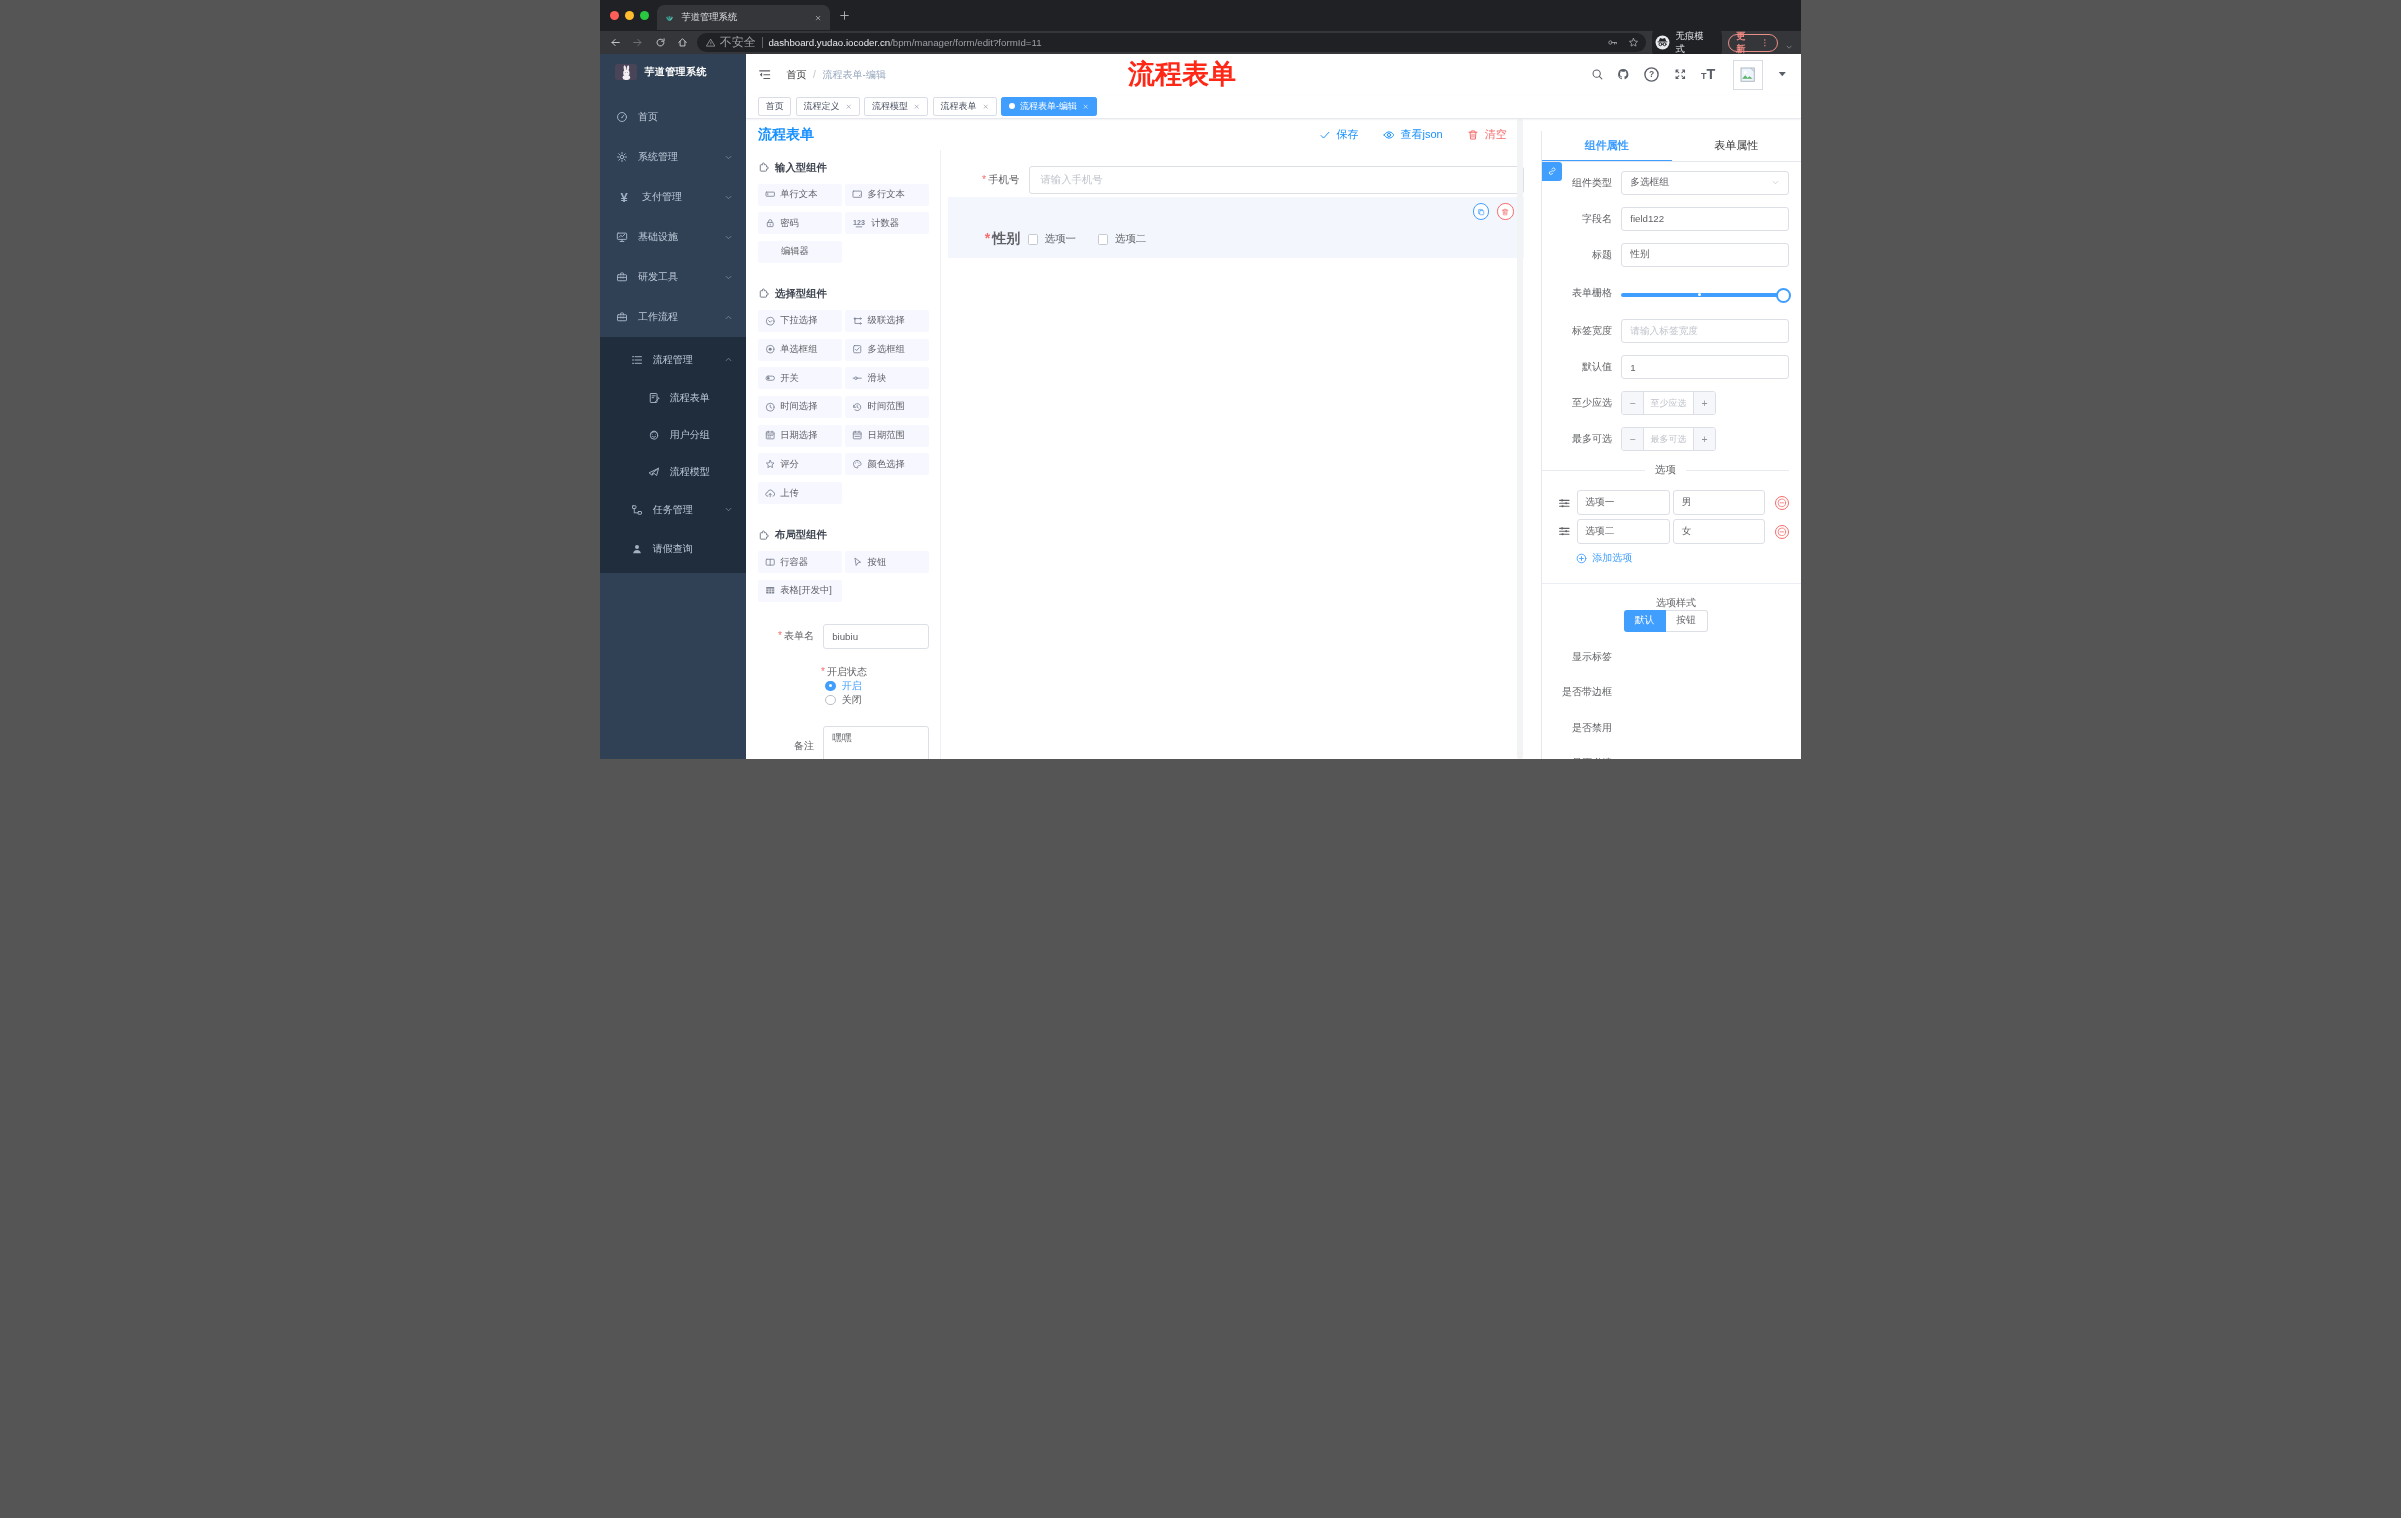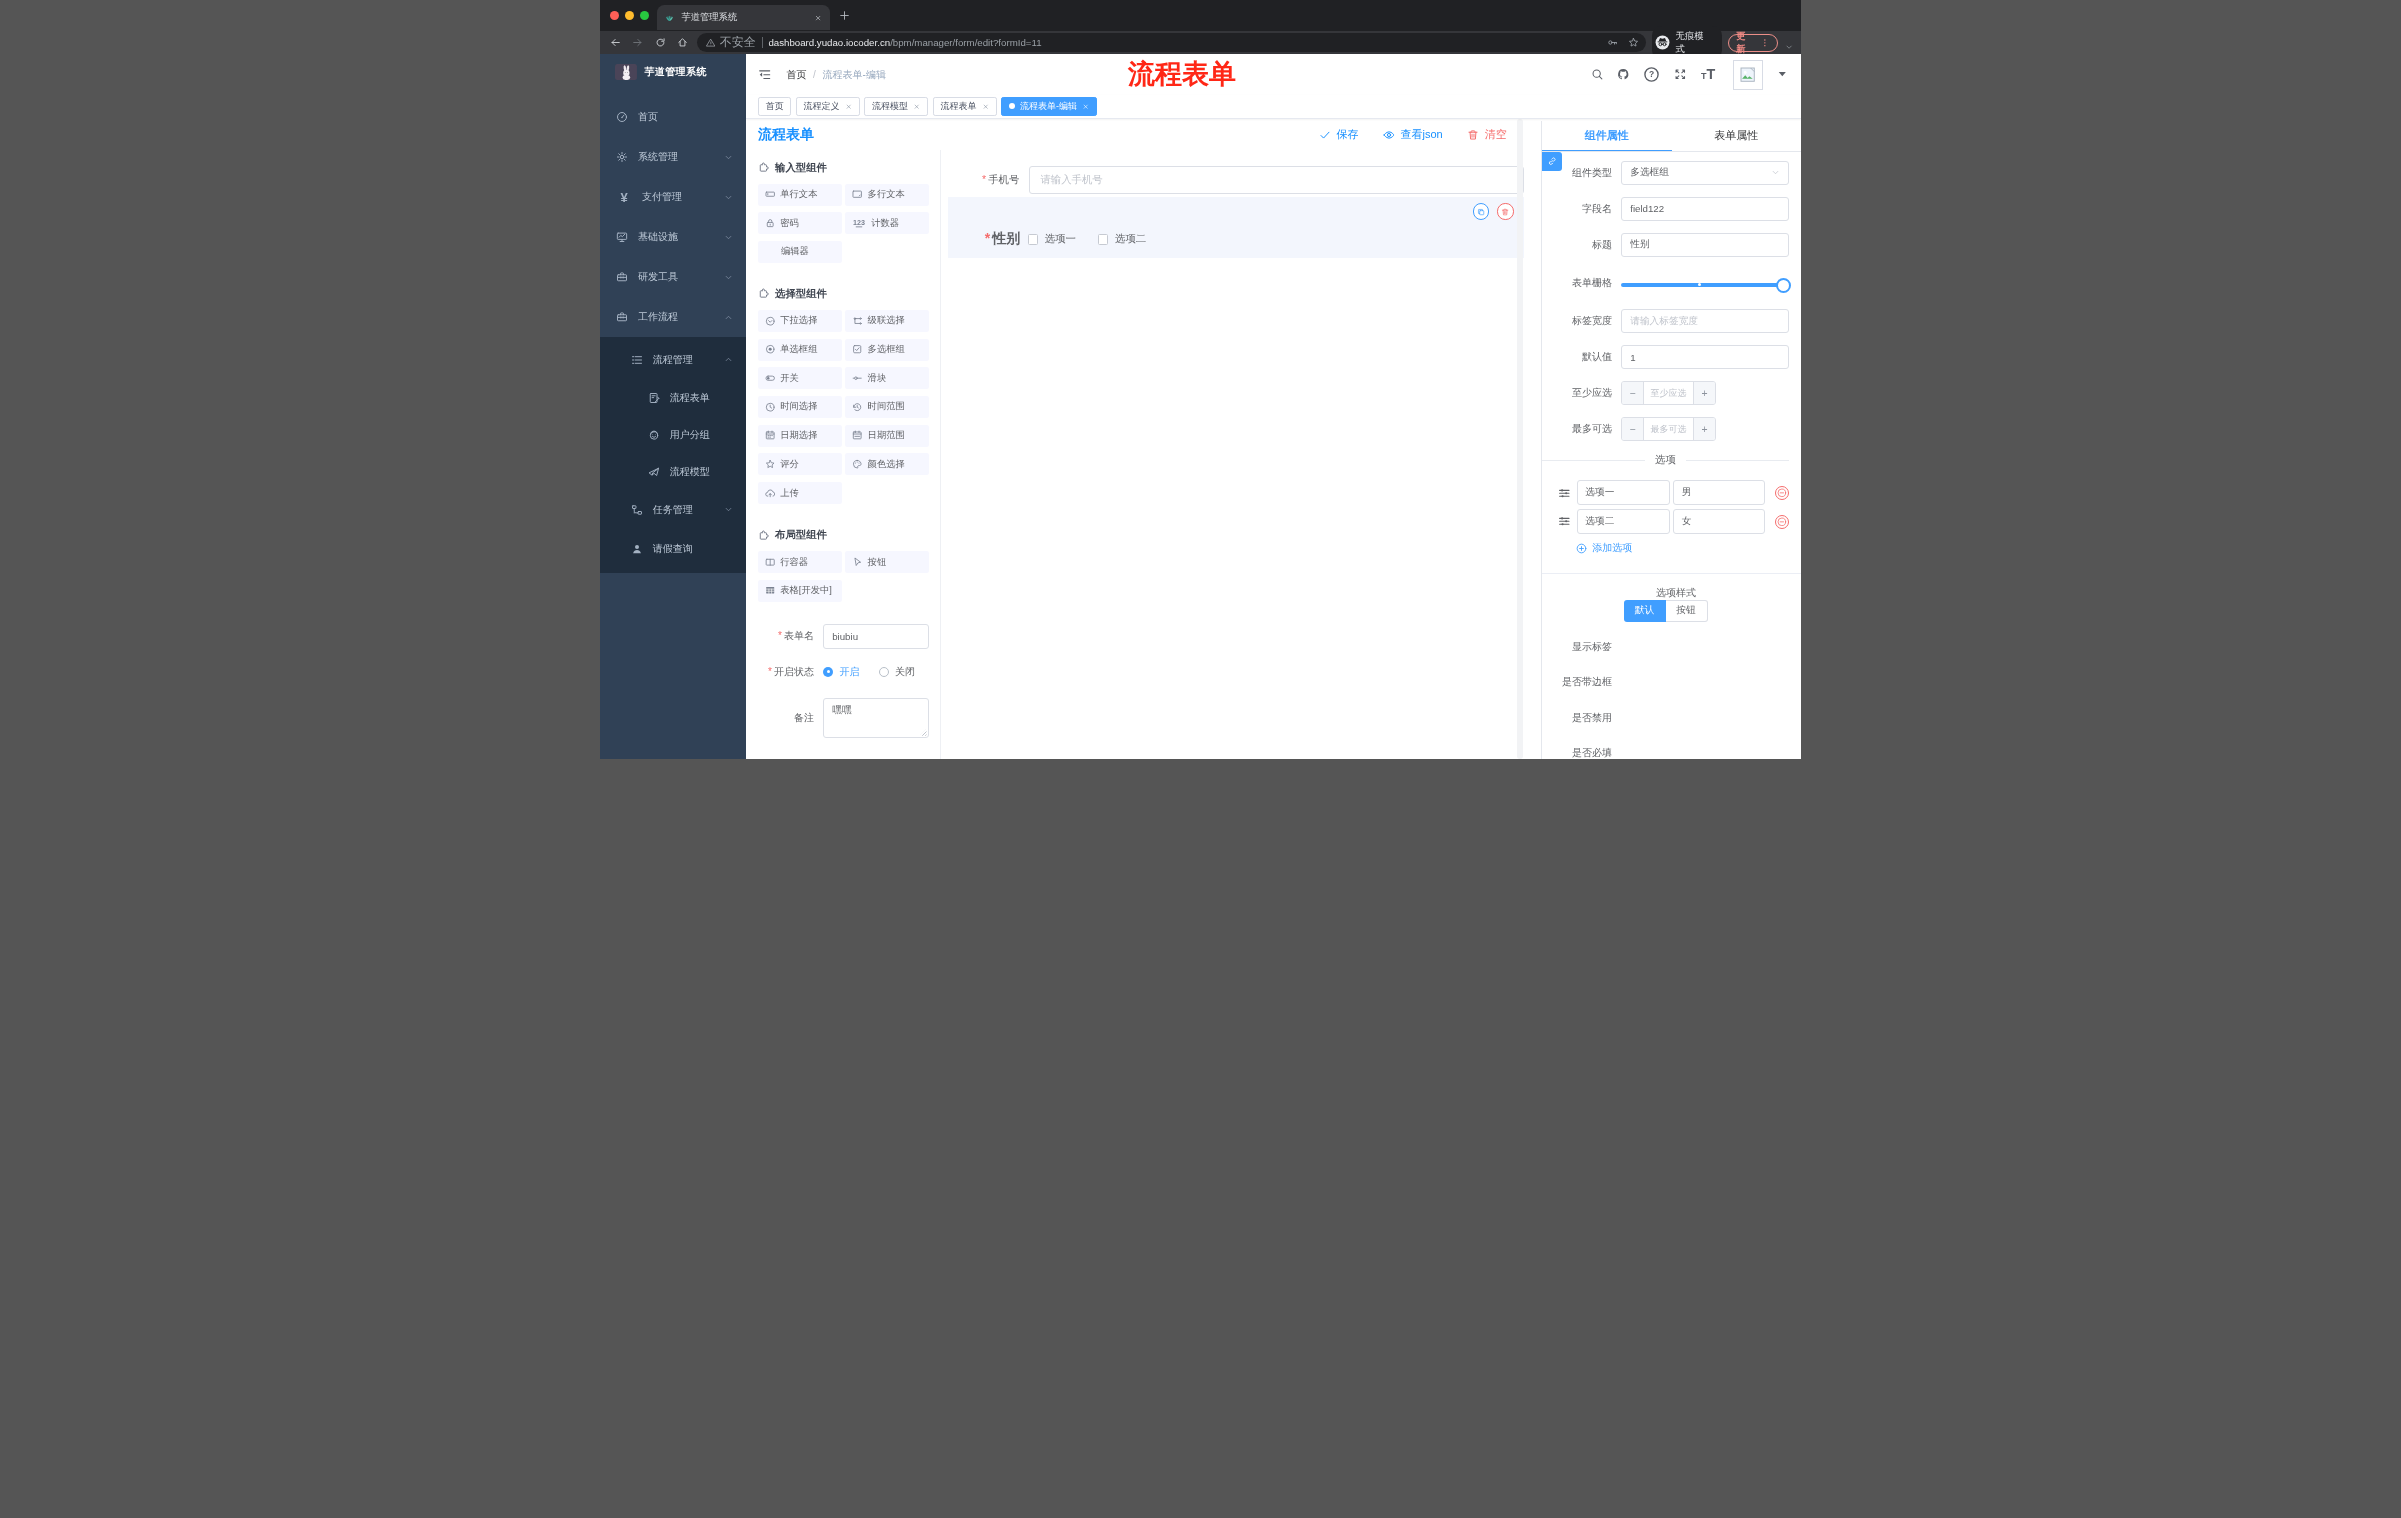--- a/index.html
+++ b/index.html
@@ -116,21 +116,21 @@
   .cbtn .ic { font-size:8.2px; }
   .cbtn.danger { border-color:#f56c6c; color:#f56c6c; }
   .cv-checkrow { position:absolute; left:0; top:33px; display:flex; align-items:center; }
   .cv-label2 { width:80px; flex:0 0 auto; text-align:right; padding-right:7.4px; font-size:14px; color:#606266;font-weight:bold; }
   .ckb { width:10.4px; height:10.4px; border:0.7px solid #c6cad2; border-radius:1.5px; background:#fff; flex:0 0 auto; }
   .cklbl { font-size:10.4px; color:#606266; margin-left:6.7px; }
   .ckgap { width:22px; }
   .cv-scroll { position:absolute; left:771px; top:0; width:6px; bottom:0; background:#f2f3f5; border-radius:3px; }
 
   
-  .inspector { position:absolute; left:795px; top:2px; width:260px; bottom:0; border-left:0.7px solid #e4e7ed; background:#fff; }
+  .inspector { position:absolute; left:795px; top:12px; width:260px; bottom:0; border-left:0.7px solid #e4e7ed; background:#fff; }
   .itabs { height:30.5px; display:flex; position:relative; border-bottom:0.7px solid #e4e7ed; }
   .itab { flex:1; display:flex; align-items:center; justify-content:center; font-size:11px; color:#303133; cursor:default; }
   .itab.active { color:#409eff; font-weight:bold; }
   .iind { position:absolute; left:0; bottom:-0.7px; width:50%; height:1.5px; background:#409eff; }
   .linktab { position:absolute; left:0; top:31px; width:20px; height:19.3px; background:#409eff; border-radius:0 3px 3px 0; display:flex; align-items:center; justify-content:center; color:#fff; z-index:3; }
   .linktab .ic { font-size:10.4px; }
   .ibody { padding:9px 12px 0 0; }
   .irow { display:flex; align-items:center; margin-bottom:12px; }
   .ilabel { width:79px; flex:0 0 auto; text-align:right; padding-right:9px; font-size:10px; color:#606266; white-space:nowrap; }
   .ictrl { flex:1; min-width:0; }
@@ -801,21 +801,21 @@
               </svg>
             </span>
             <span>表格[开发中]</span>
           </div>
         </div>
         <div class="leftform">
     <div class="lf-row">
       <span class="lf-label"><span class="star">*</span>表单名</span>
       <span class="lf-input">biubiu</span>
     </div>
-    <div class="lf-row" style="margin-bottom:19.3px;">
+    <div class="lf-row" style="margin-bottom:19.3px;flex-direction:column;">
       <span class="lf-label"><span class="star">*</span>开启状态</span>
       <span class="radio-g">
         <span class="radio on"></span>
               <span class="rlbl-on">开启</span>
       </span>
       <span style="width:19.3px"></span>
       <span class="radio-g">
         <span class="radio off"></span>
               <span class="rlbl-off">关闭</span>
       </span>

